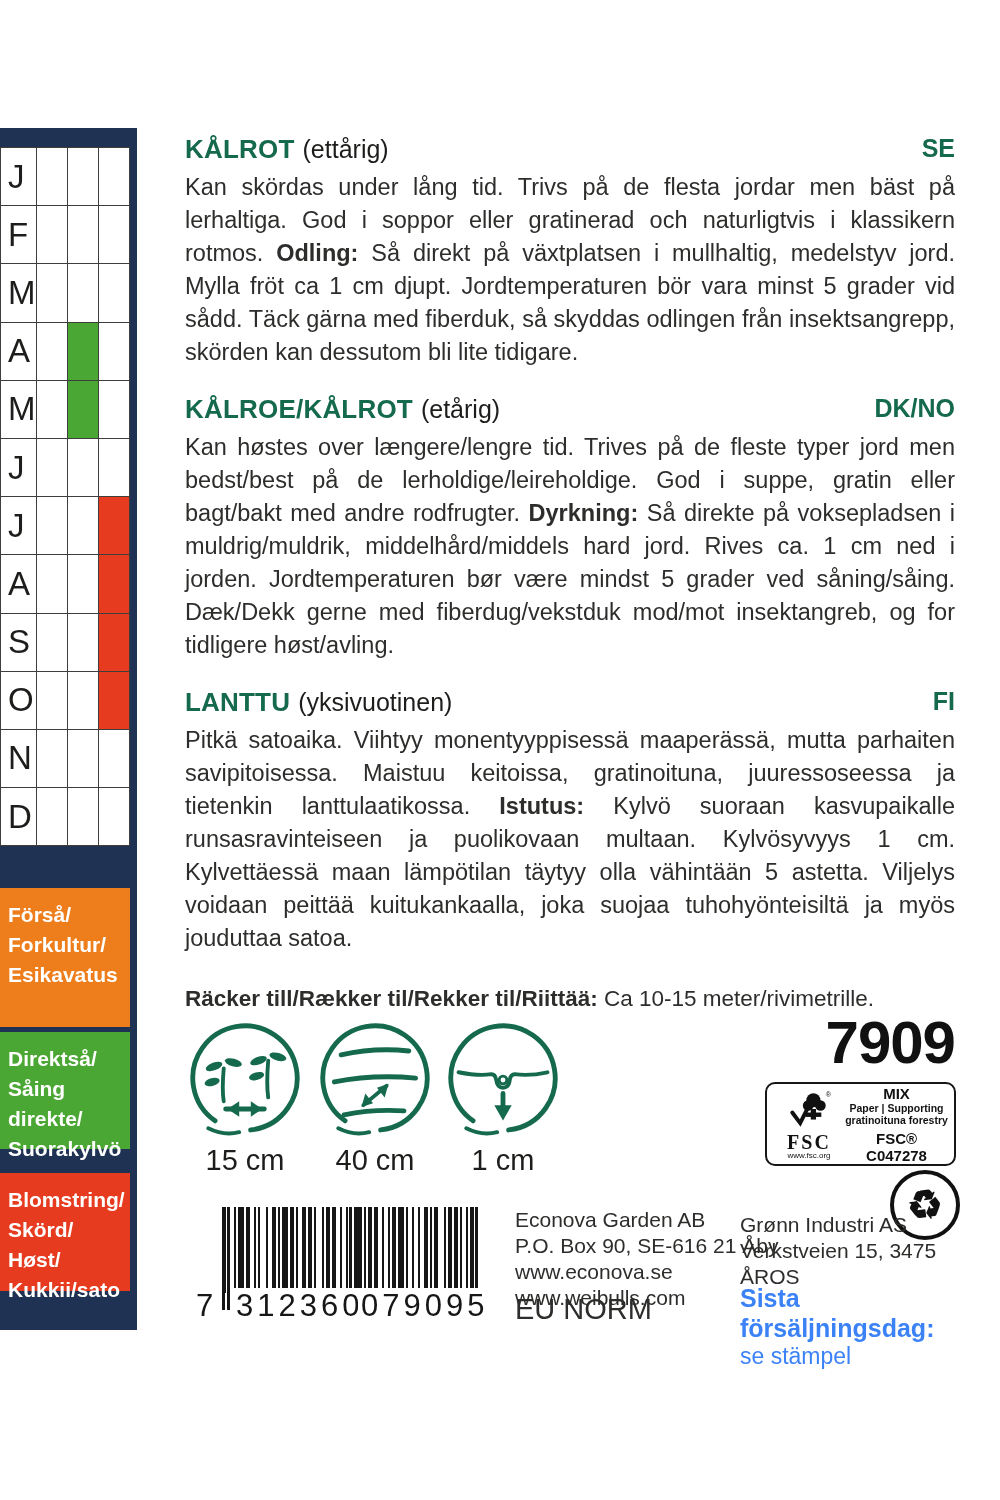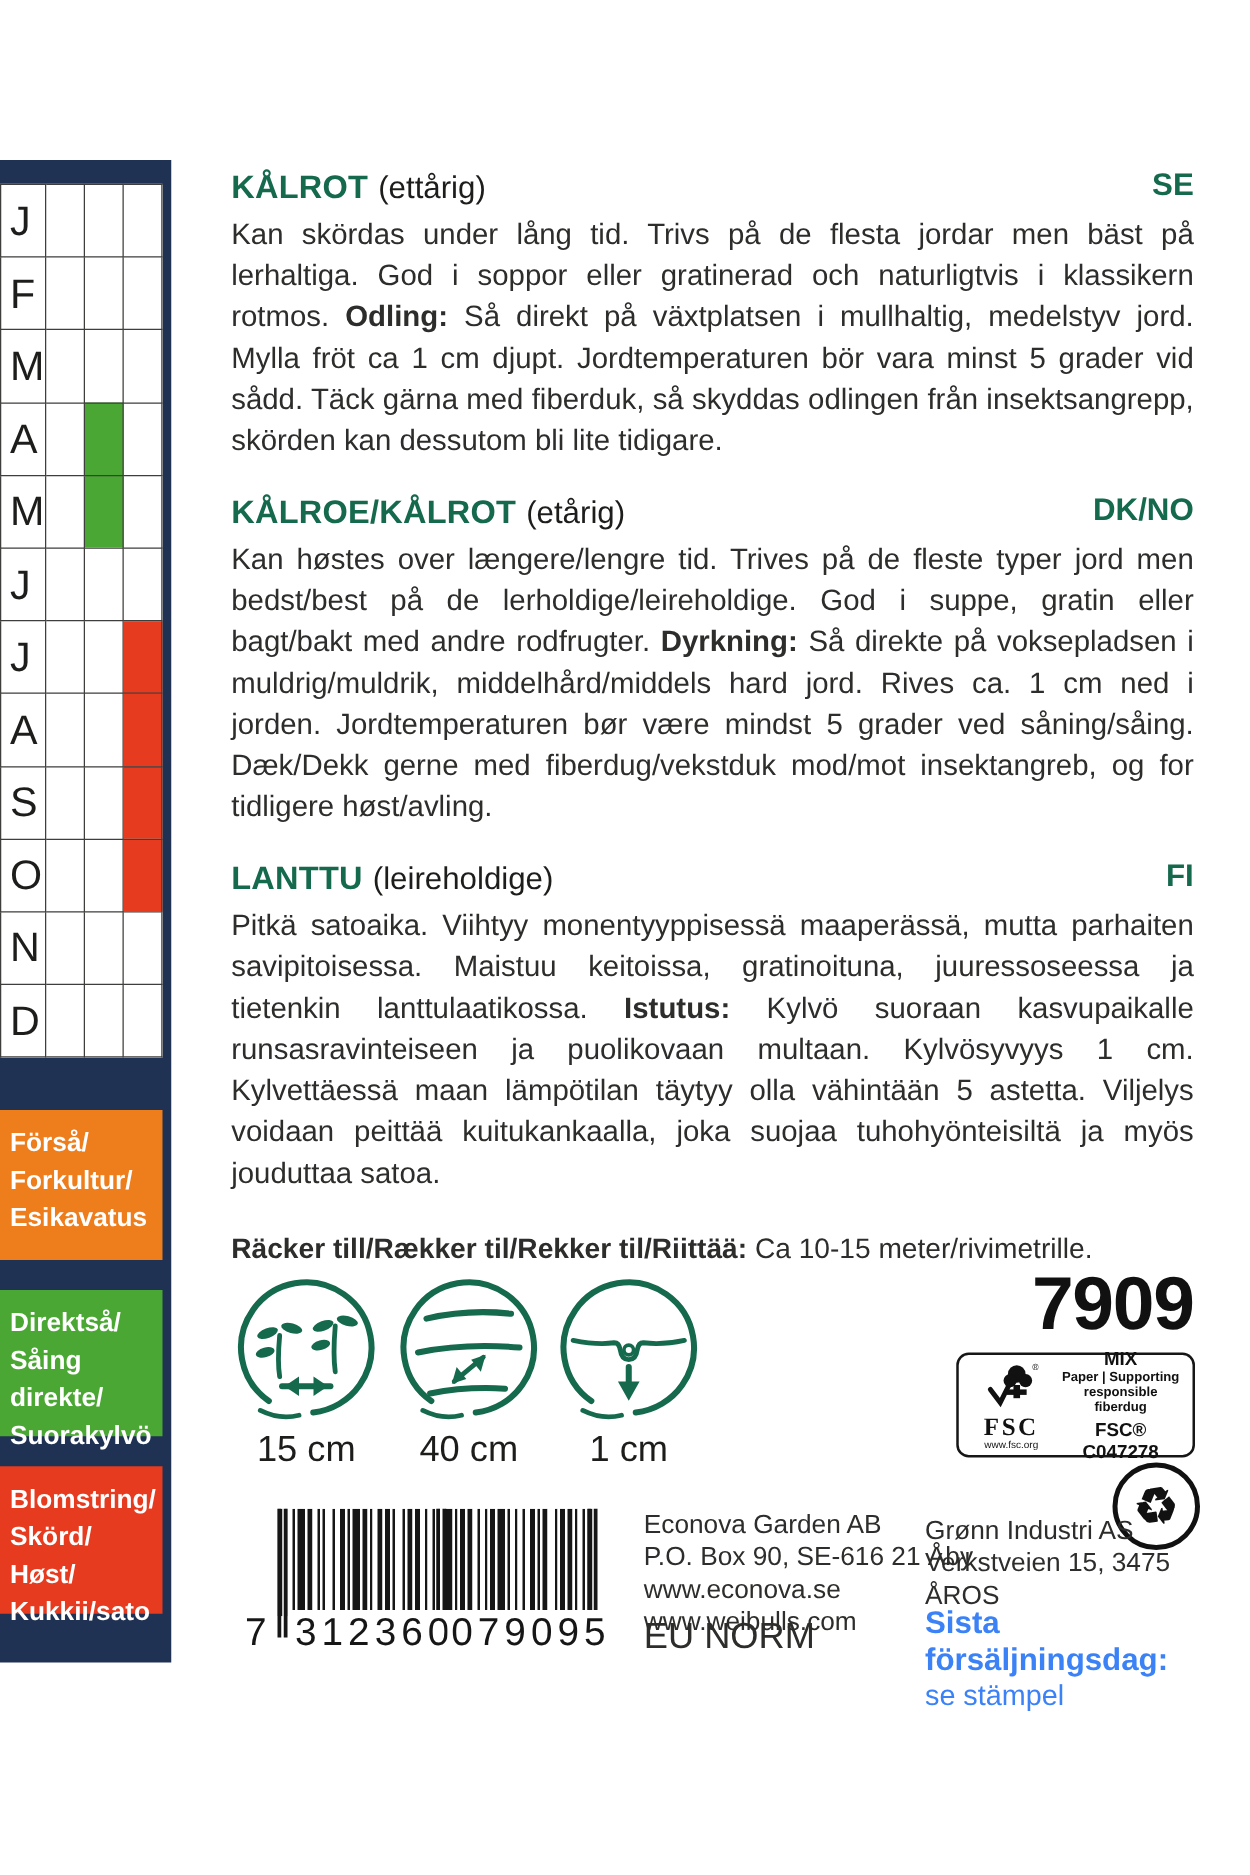--- a/index.html
+++ b/index.html
@@ -8,21 +8,21 @@
 
   
   .sidebar { position:absolute; left:0; top:128px; width:137px; height:1202px; background:#1f3253; }
   table.cal { position:absolute; left:0; top:19px; border-collapse:collapse; background:#fff; }
   table.cal td { width:31px; height:58.2px; border:1px solid #3e3e3c; background:#fff; padding:0; }
   table.cal td.mo { width:36px; font-size:33px; font-weight:500; color:#1d1d1b; padding-left:7px; }
   table.cal td.c-green { background:#4ba733; }
   table.cal td.c-red  { background:#e63b1e; }
   .side-box { position:absolute; left:0; width:130px; color:#fff; font-weight:bold; font-size:21px; line-height:30px; padding:12px 4px 0 8px; }
   .side-box span { display:block; }
-  .box-orange { top:760px; height:120px; background:#ee7d1c; }
+  .box-orange { top:760px; height:139px; background:#ee7d1c; }
   .box-green  { top:904px; height:117px; background:#4ba733; }
   .box-red    { top:1045px; height:118px; background:#e63b1e; }
 
   
   .content { position:absolute; left:185px; top:134px; width:770px; color:#2d2d2b; }
   .sec-head { display:flex; justify-content:space-between; align-items:flex-start; margin:25px 0 6px 0; }
   .sec-head.first { margin-top:0; }
   .sec-title b { color:#15694d; font-size:26px; letter-spacing:.2px; }
   .sec-title span.qual { font-size:25px; font-weight:normal; color:#1d1d1b; margin-left:8px; }
   .sec-lang { color:#15694d; font-size:25px; font-weight:bold; }
@@ -181,21 +181,21 @@
     </div>
     <p class="body"><span>Kan skördas under lång tid. Trivs på de flesta jordar men bäst på lerhaltiga. God i soppor eller gratinerad och naturligtvis i klassikern rotmos. </span><b>Odling:</b><span> Så direkt på växtplatsen i mullhaltig, medelstyv jord. Mylla fröt ca 1 cm djupt. Jordtemperaturen bör vara minst 5 grader vid sådd. Täck gärna med fiberduk, så skyddas odlingen från insektsangrepp, skörden kan dessutom bli lite tidigare.</span></p>
 
     <div class="sec-head">
       <div class="sec-title"><b>KÅLROE/KÅLROT</b><span class="qual">(etårig)</span></div>
       <div class="sec-lang">DK/NO</div>
     </div>
     <p class="body"><span>Kan høstes over længere/lengre tid. Trives på de fleste typer jord men bedst/best på de lerholdige/leireholdige. God i suppe, gratin eller bagt/bakt med andre rodfrugter. </span><b>Dyrkning:</b><span> Så direkte på voksepladsen i muldrig/muldrik, middelhård/middels hard jord. Rives ca. 1 cm ned i jorden. Jordtemperaturen bør være mindst 5 grader ved såning/såing. Dæk/Dekk gerne med fiberdug/vekstduk mod/mot insektangreb, og for tidligere høst/avling.</span></p>
 
     <div class="sec-head">
-      <div class="sec-title"><b>LANTTU</b><span class="qual">(leireholdige)</span></div>
+      <div class="sec-title"><b>LANTTU</b><span class="qual">(yksivuotinen)</span></div>
       <div class="sec-lang">FI</div>
     </div>
     <p class="body"><span>Pitkä satoaika. Viihtyy monentyyppisessä maaperässä, mutta parhaiten savipitoisessa. Maistuu keitoissa, gratinoituna, juuressoseessa ja tietenkin lanttulaatikossa. </span><b>Istutus:</b><span> Kylvö suoraan kasvupaikalle runsasravinteiseen ja puolikovaan multaan. Kylvösyvyys 1 cm. Kylvettäessä maan lämpötilan täytyy olla vähintään 5 astetta. Viljelys voidaan peittää kuitukankaalla, joka suojaa tuhohyönteisiltä ja myös jouduttaa satoa.</span></p>
 
     <p class="usage"><b>Räcker till/Rækker til/Rekker til/Riittää:</b><span> Ca 10-15 meter/rivimetrille.</span></p>
   </div>
 
   <div class="icon-wrap" id="icon1">
     <svg width="116" height="116" viewBox="0 0 120 120">
       <circle cx="60" cy="58" r="54" class="gi" stroke-width="5" stroke-dasharray="300 40" transform="rotate(125 60 58)"></circle>
@@ -253,21 +253,21 @@
         <rect x="27" y="22" width="6" height="12" fill="#111"></rect>
         <rect x="21" y="26" width="18" height="5" fill="#111"></rect>
         <text x="44" y="8" font-size="8" fill="#111">®</text>
       </svg>
       <div class="brand">FSC</div>
       <div class="url">www.fsc.org</div>
     </div>
     <div class="fsc-right">
       <div class="mix">MIX</div>
       <div class="small">Paper | Supporting</div>
-      <div class="small">responsible fiberdug</div>
+      <div class="small">gratinoituna forestry</div>
       <div class="cert">FSC® C047278</div>
     </div>
   </div>
 
   <div class="recycle">
       <span>♻</span>
     </div>
 
   <div class="barcode">
       <div class="bar" style="width: 4px; flex: 0 0 auto;"></div>

